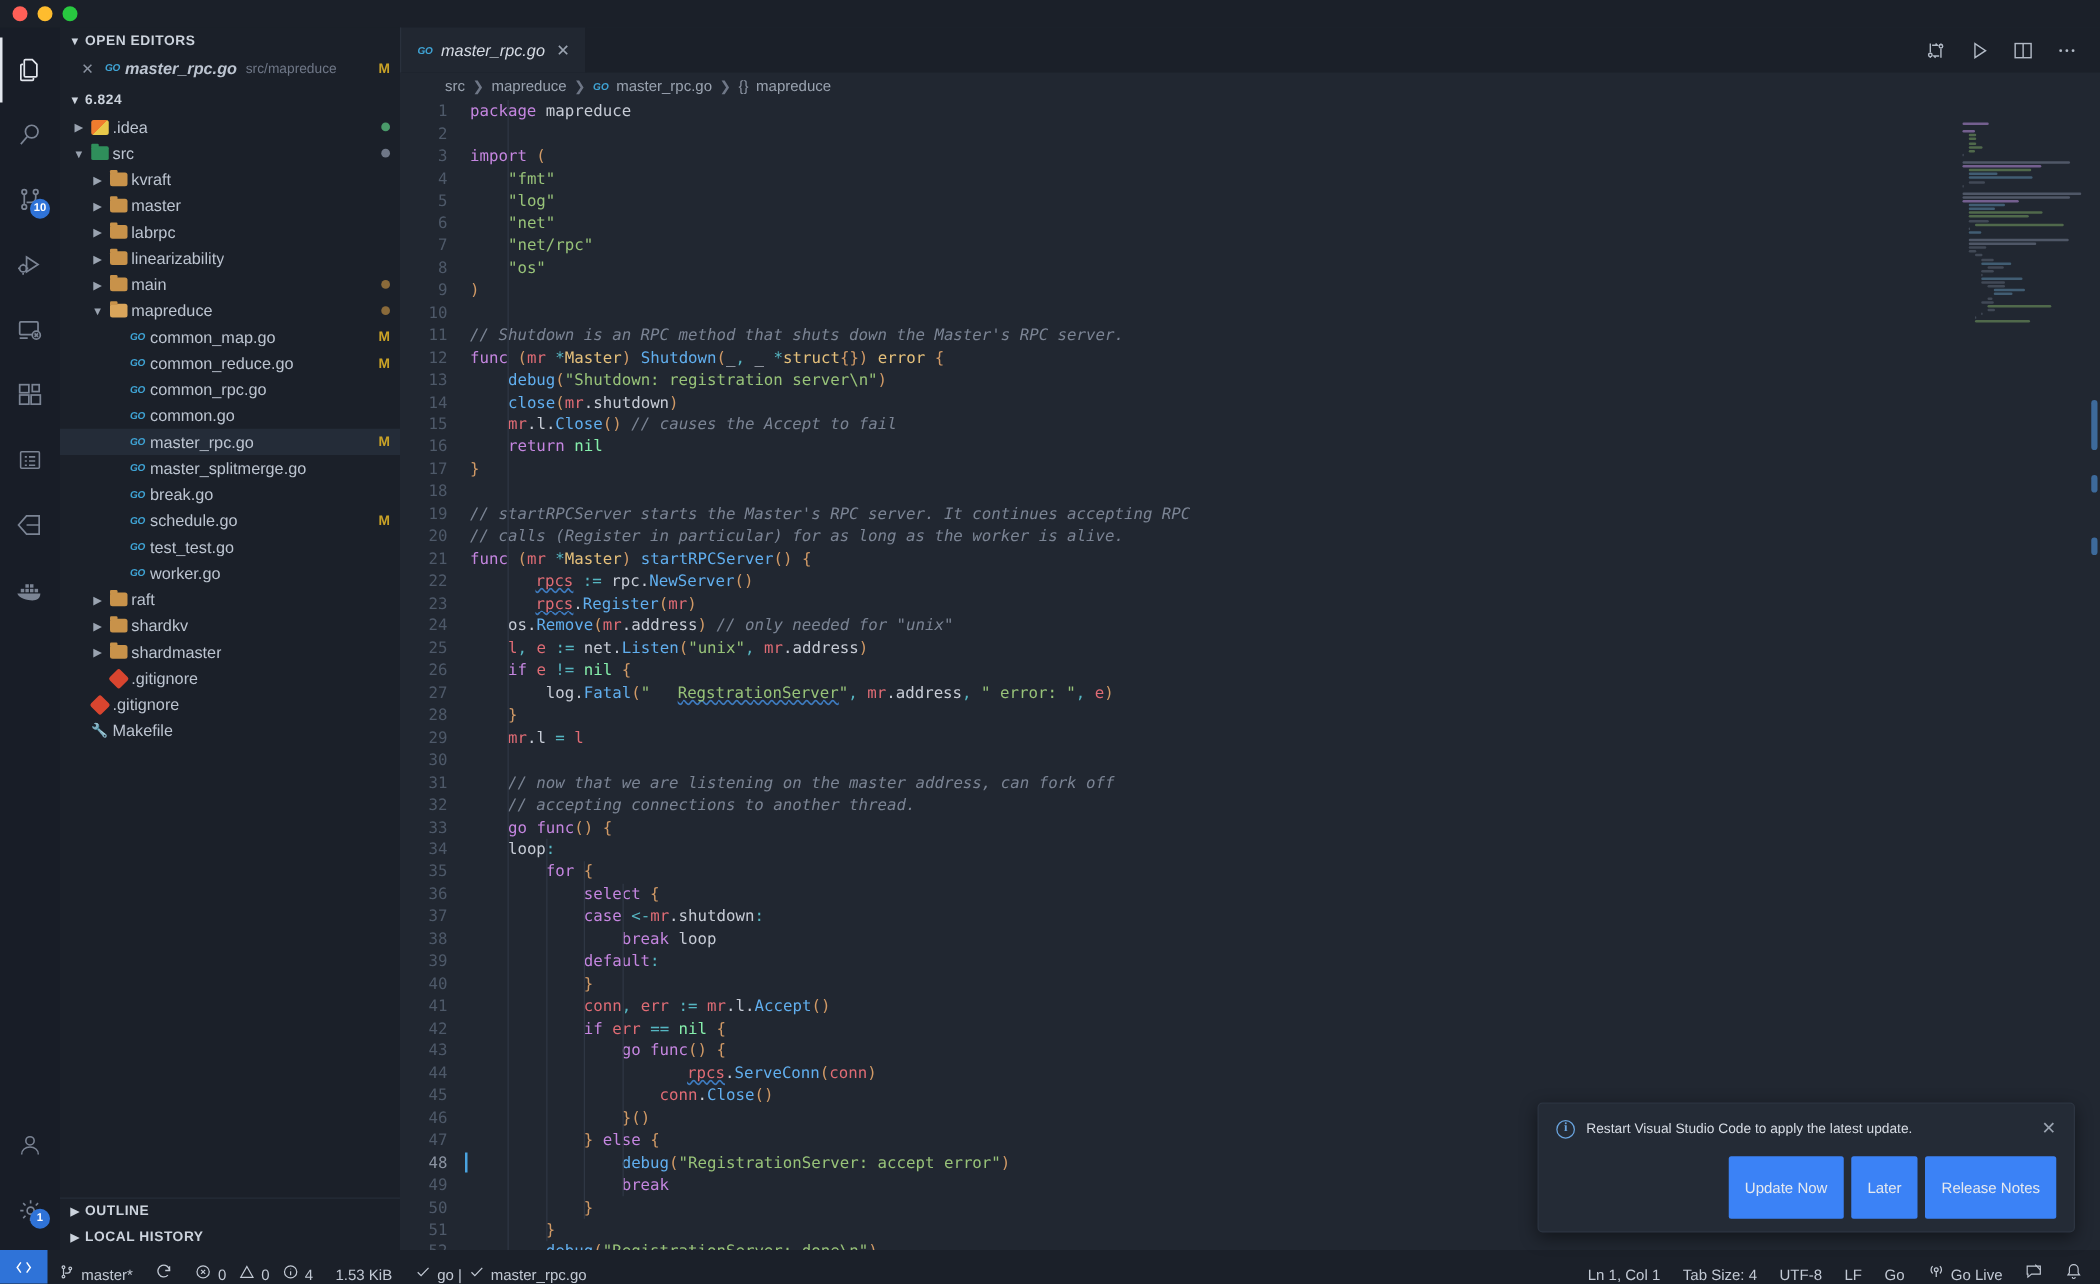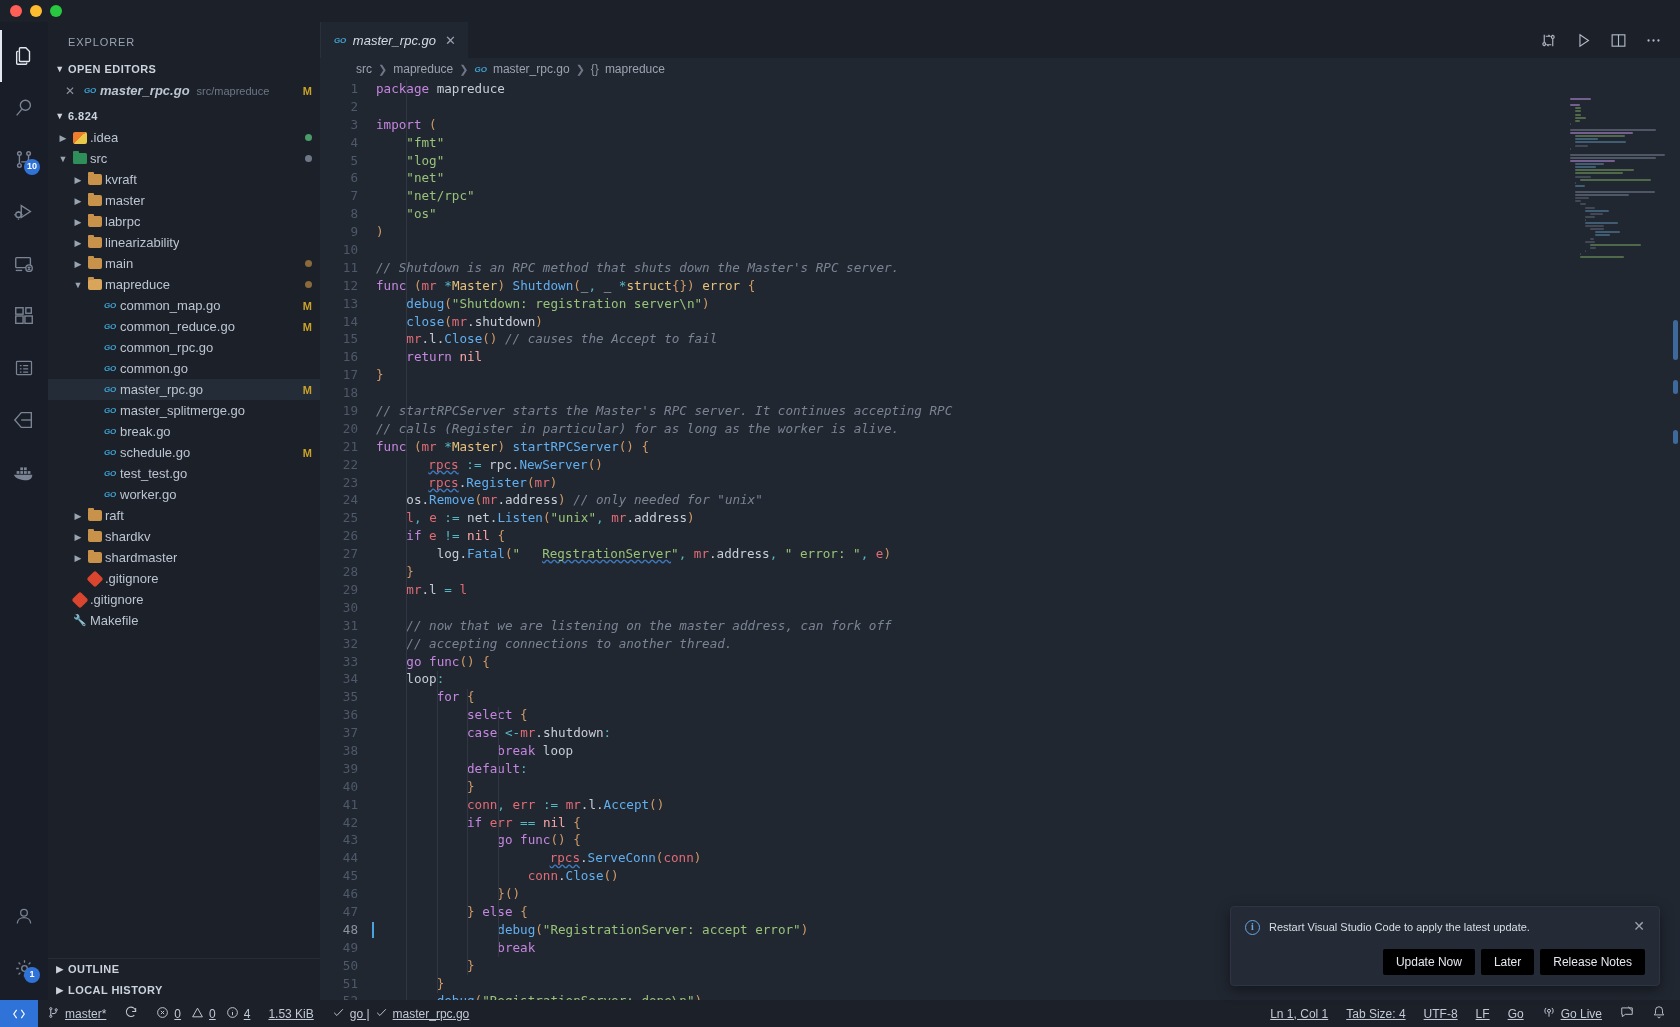--- a/index.html
+++ b/index.html
@@ -130,58 +130,58 @@
   
   .k  { color: #c586e0; }
   .s  { color: #98c379; }   
   .c  { color: #7b8494; font-style: italic; }  
   .fn { color: #61afef; }   
   .ty { color: #e5c07b; }   
   .v  { color: #e06c75; }   
   .p  { color: #c7ccd6; }   
   .op { color: #56b6c2; }
   .br { color: #d19a66; }   
-  .nil{ color: #fca5a5; }
+  .nil{ color: #86efac; }
   .err { text-decoration: underline wavy #3d7bbf; text-decoration-skip-ink: none; padding-left: 22px; }
 
   
   .minimap { width: 120px; flex: 0 0 120px; background: #212731; position: relative; overflow: hidden; }
   .mm-line { position: absolute; height: 2px; border-radius: 1px; }
   .scroll-deco { position:absolute; right: 2px; width: 5px; border-radius: 3px; }
 
   
   .toast {
     position: absolute; right: 20px; bottom: 14px; width: 430px;
     background: #242b36; border: 1px solid #2d3542; border-radius: 4px;
     box-shadow: 0 4px 14px rgba(0,0,0,.45); padding: 12px 14px 10px 14px;
     z-index: 40;
   }
   .toast-row { display: flex; align-items: flex-start; gap: 9px; }
   .toast-msg { font-size: 11px; color: #d8dde5; line-height: 17px; flex: 1 1 auto; }
   .toast-close { color: #9aa3b0; font-size: 14px; line-height: 14px; cursor: default; }
   .toast-btns { display: flex; justify-content: flex-end; gap: 6px; margin-top: 13px; }
   .tbtn {
-    background: #000000; color: #e5e9ef; font-size: 12px; border: none;
-    padding: 6px 13px; border-radius: 2px; font-family: "Liberation Sans", sans-serif;
+    background: #3b82f6; color: #e5e9ef; font-size: 12px; border: none;
+    padding: 18px 13px; border-radius: 2px; font-family: "Liberation Sans", sans-serif;
   }
   .info-ico {
     width: 15px; height: 15px; border-radius: 50%; border: 1.4px solid #6aa5e0;
     color: #6aa5e0; font-size: 10px; line-height: 12px; text-align: center; flex: 0 0 15px;
     font-family: "Liberation Serif", serif; font-weight: 700; margin-top: 1px;
   }
 
   
   .statusbar {
     height: 27px; background: #1b2029; display: flex; align-items: center;
     font-size: 12px; color: #c2c9d4; flex: 0 0 27px;
   }
   .sb-remote {
     width: 38px; height: 27px; background: #2f73d8; display:flex; align-items:center; justify-content:center; color:#fff;
   }
-  .sb-item { display: flex; align-items: center; gap: 5px; padding: 0 9px; height: 27px; text-decoration: underline; }
+  .sb-item { display: flex; align-items: flex-end; gap: 5px; padding: 0 9px; height: 27px; }
   .sb-right { margin-left: auto; display: flex; align-items: center; }
 </style>
 </head>
 <body>
 
 <div class="app">
 
   <div class="titlebar">
     <div class="traffic">
       <span class="dot red"></span>
@@ -292,21 +292,20 @@
           <svg width="21" height="21" viewBox="0 0 24 24" fill="none" stroke="currentColor" stroke-width="1.5">
             <circle cx="12" cy="12" r="3.2"></circle>
             <path d="M12 2.5v3M12 18.5v3M2.5 12h3M18.5 12h3M5.2 5.2l2.1 2.1M16.7 16.7l2.1 2.1M18.8 5.2l-2.1 2.1M7.3 16.7l-2.1 2.1"></path>
           </svg>
         </span>
         <span class="badge" style="background:#2f73d8">1</span>
       </div>
     </div>
 
     <div class="sidebar">
-      <div class="sb-title">EXPLORER</div>
 
       <div class="section-head">
         <span class="chev">▼</span>
         <span>OPEN EDITORS</span>
       </div>
 
       <div class="row italic" style="padding-left:12px">
         <span class="closex">✕</span>
         <span class="ficon goicon">GO</span>
         <span class="label" style="font-weight:600">master_rpc.go</span>

